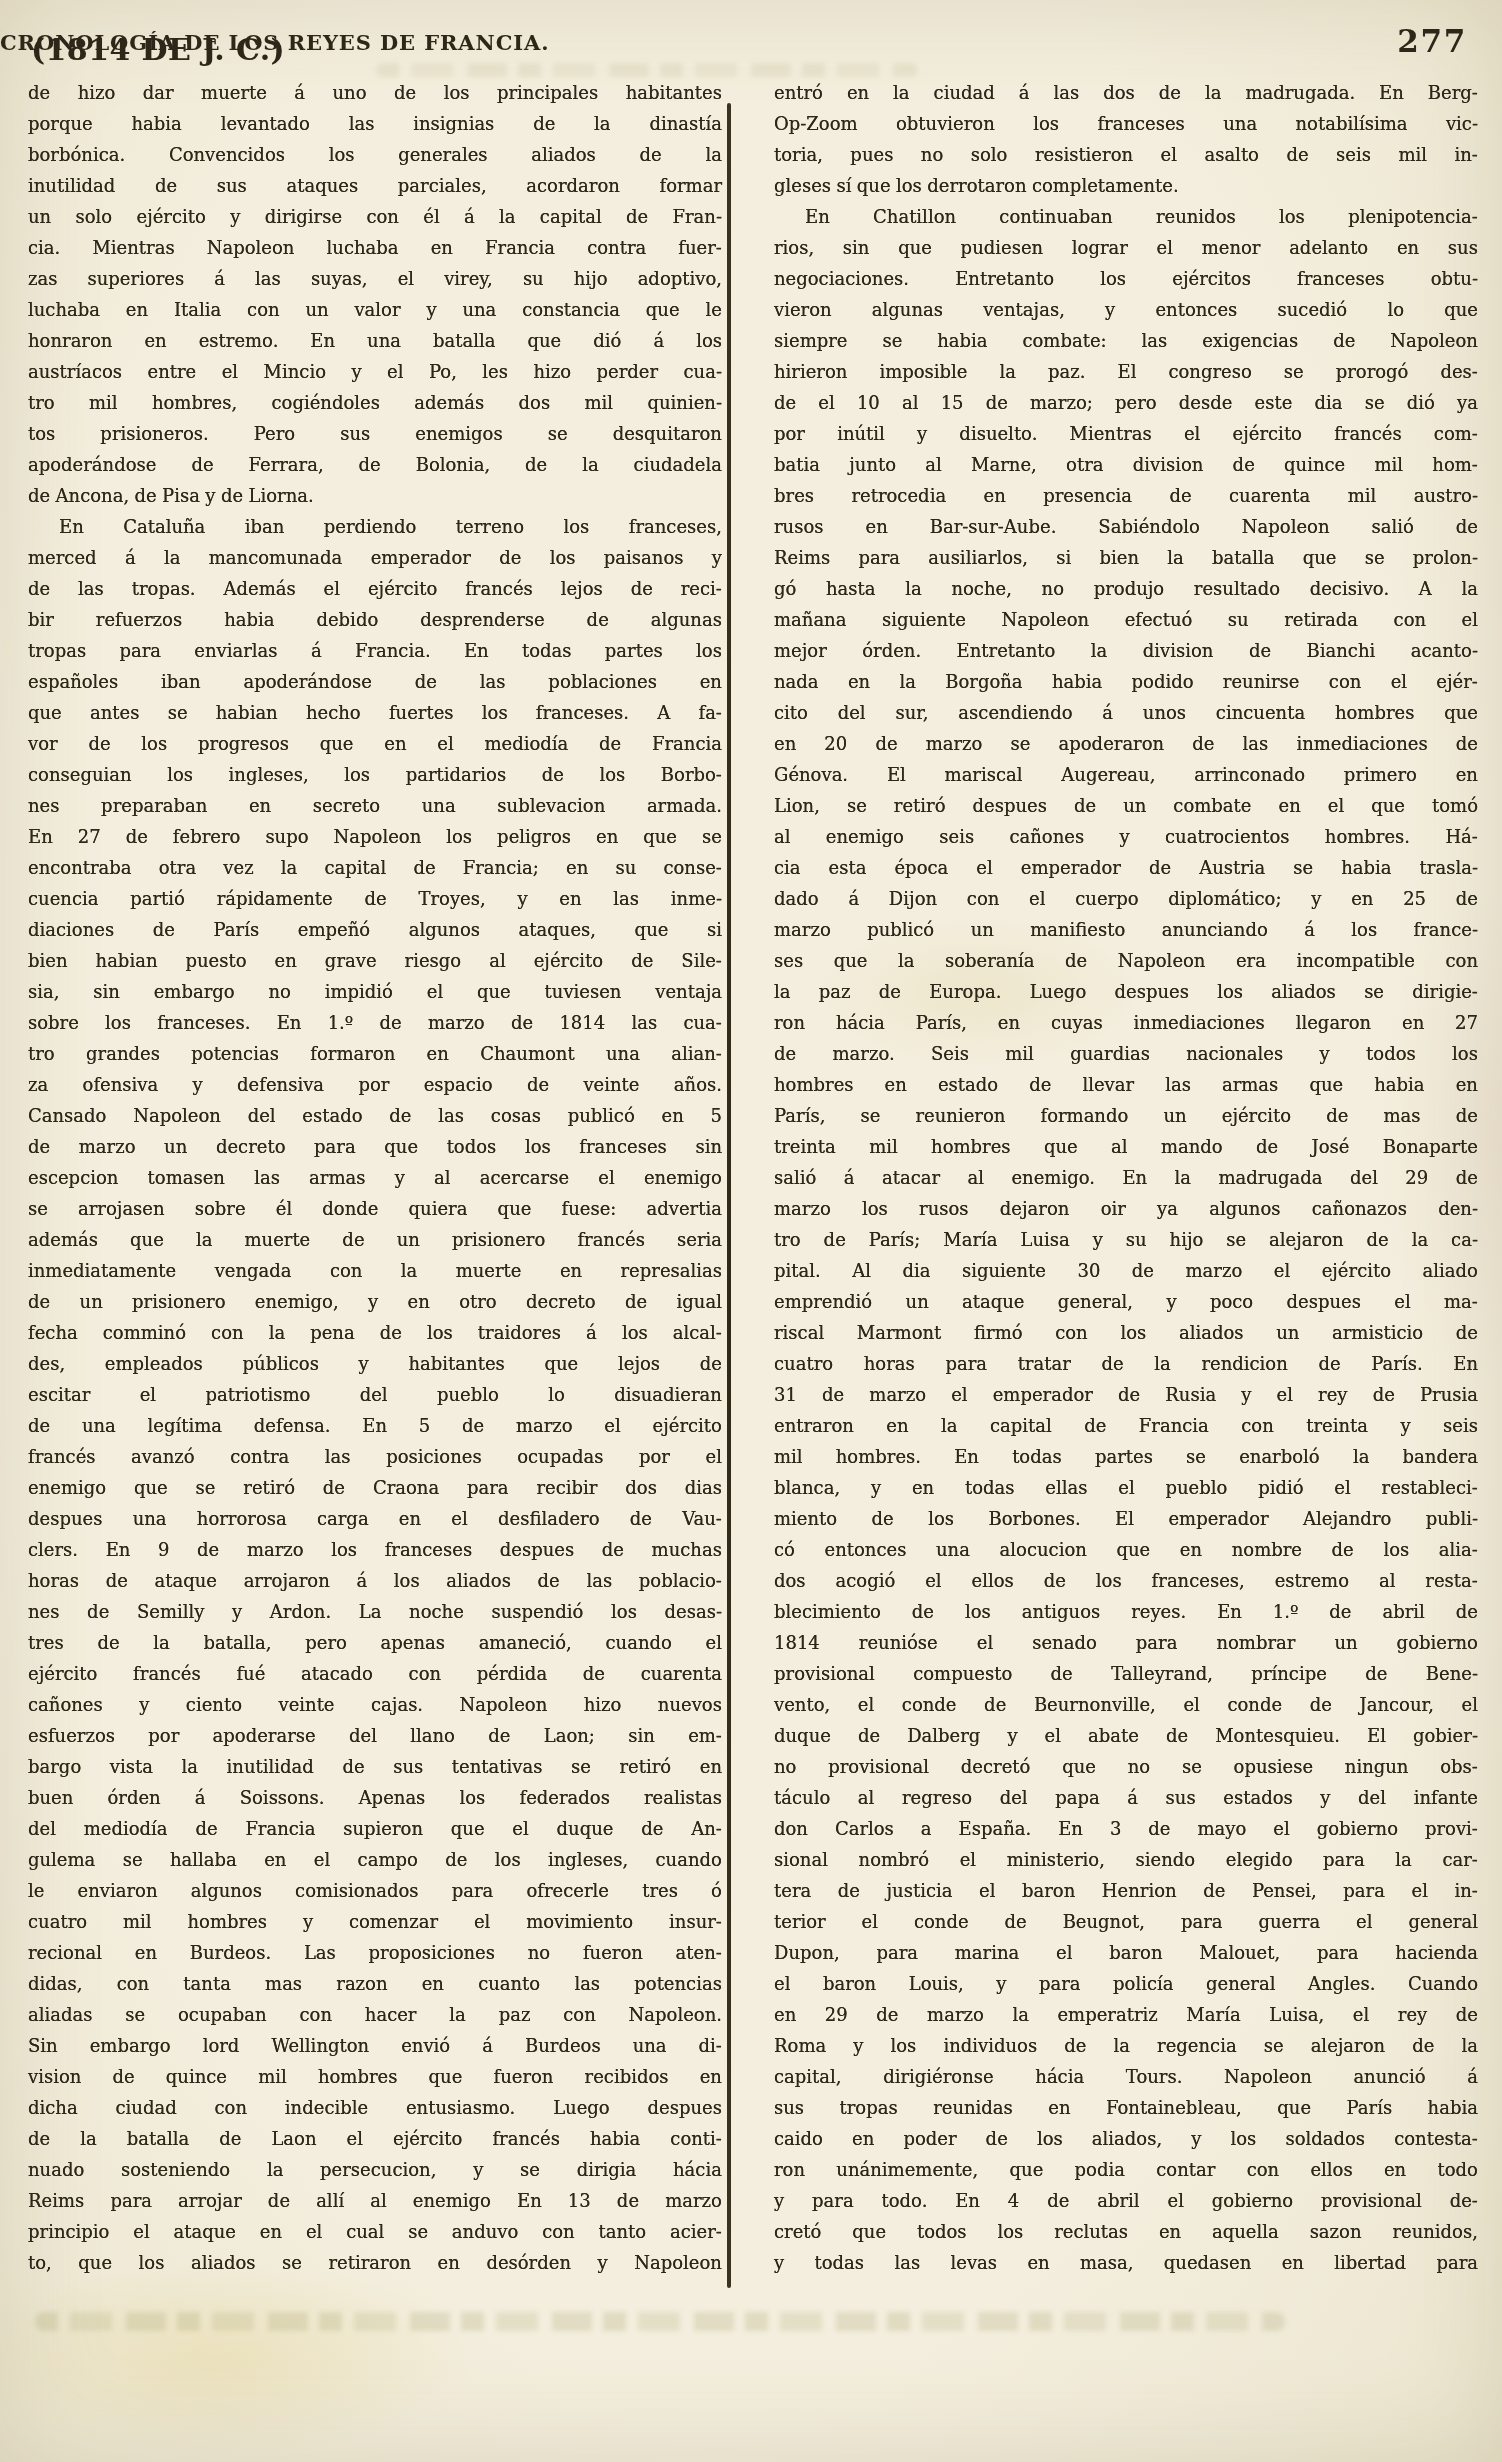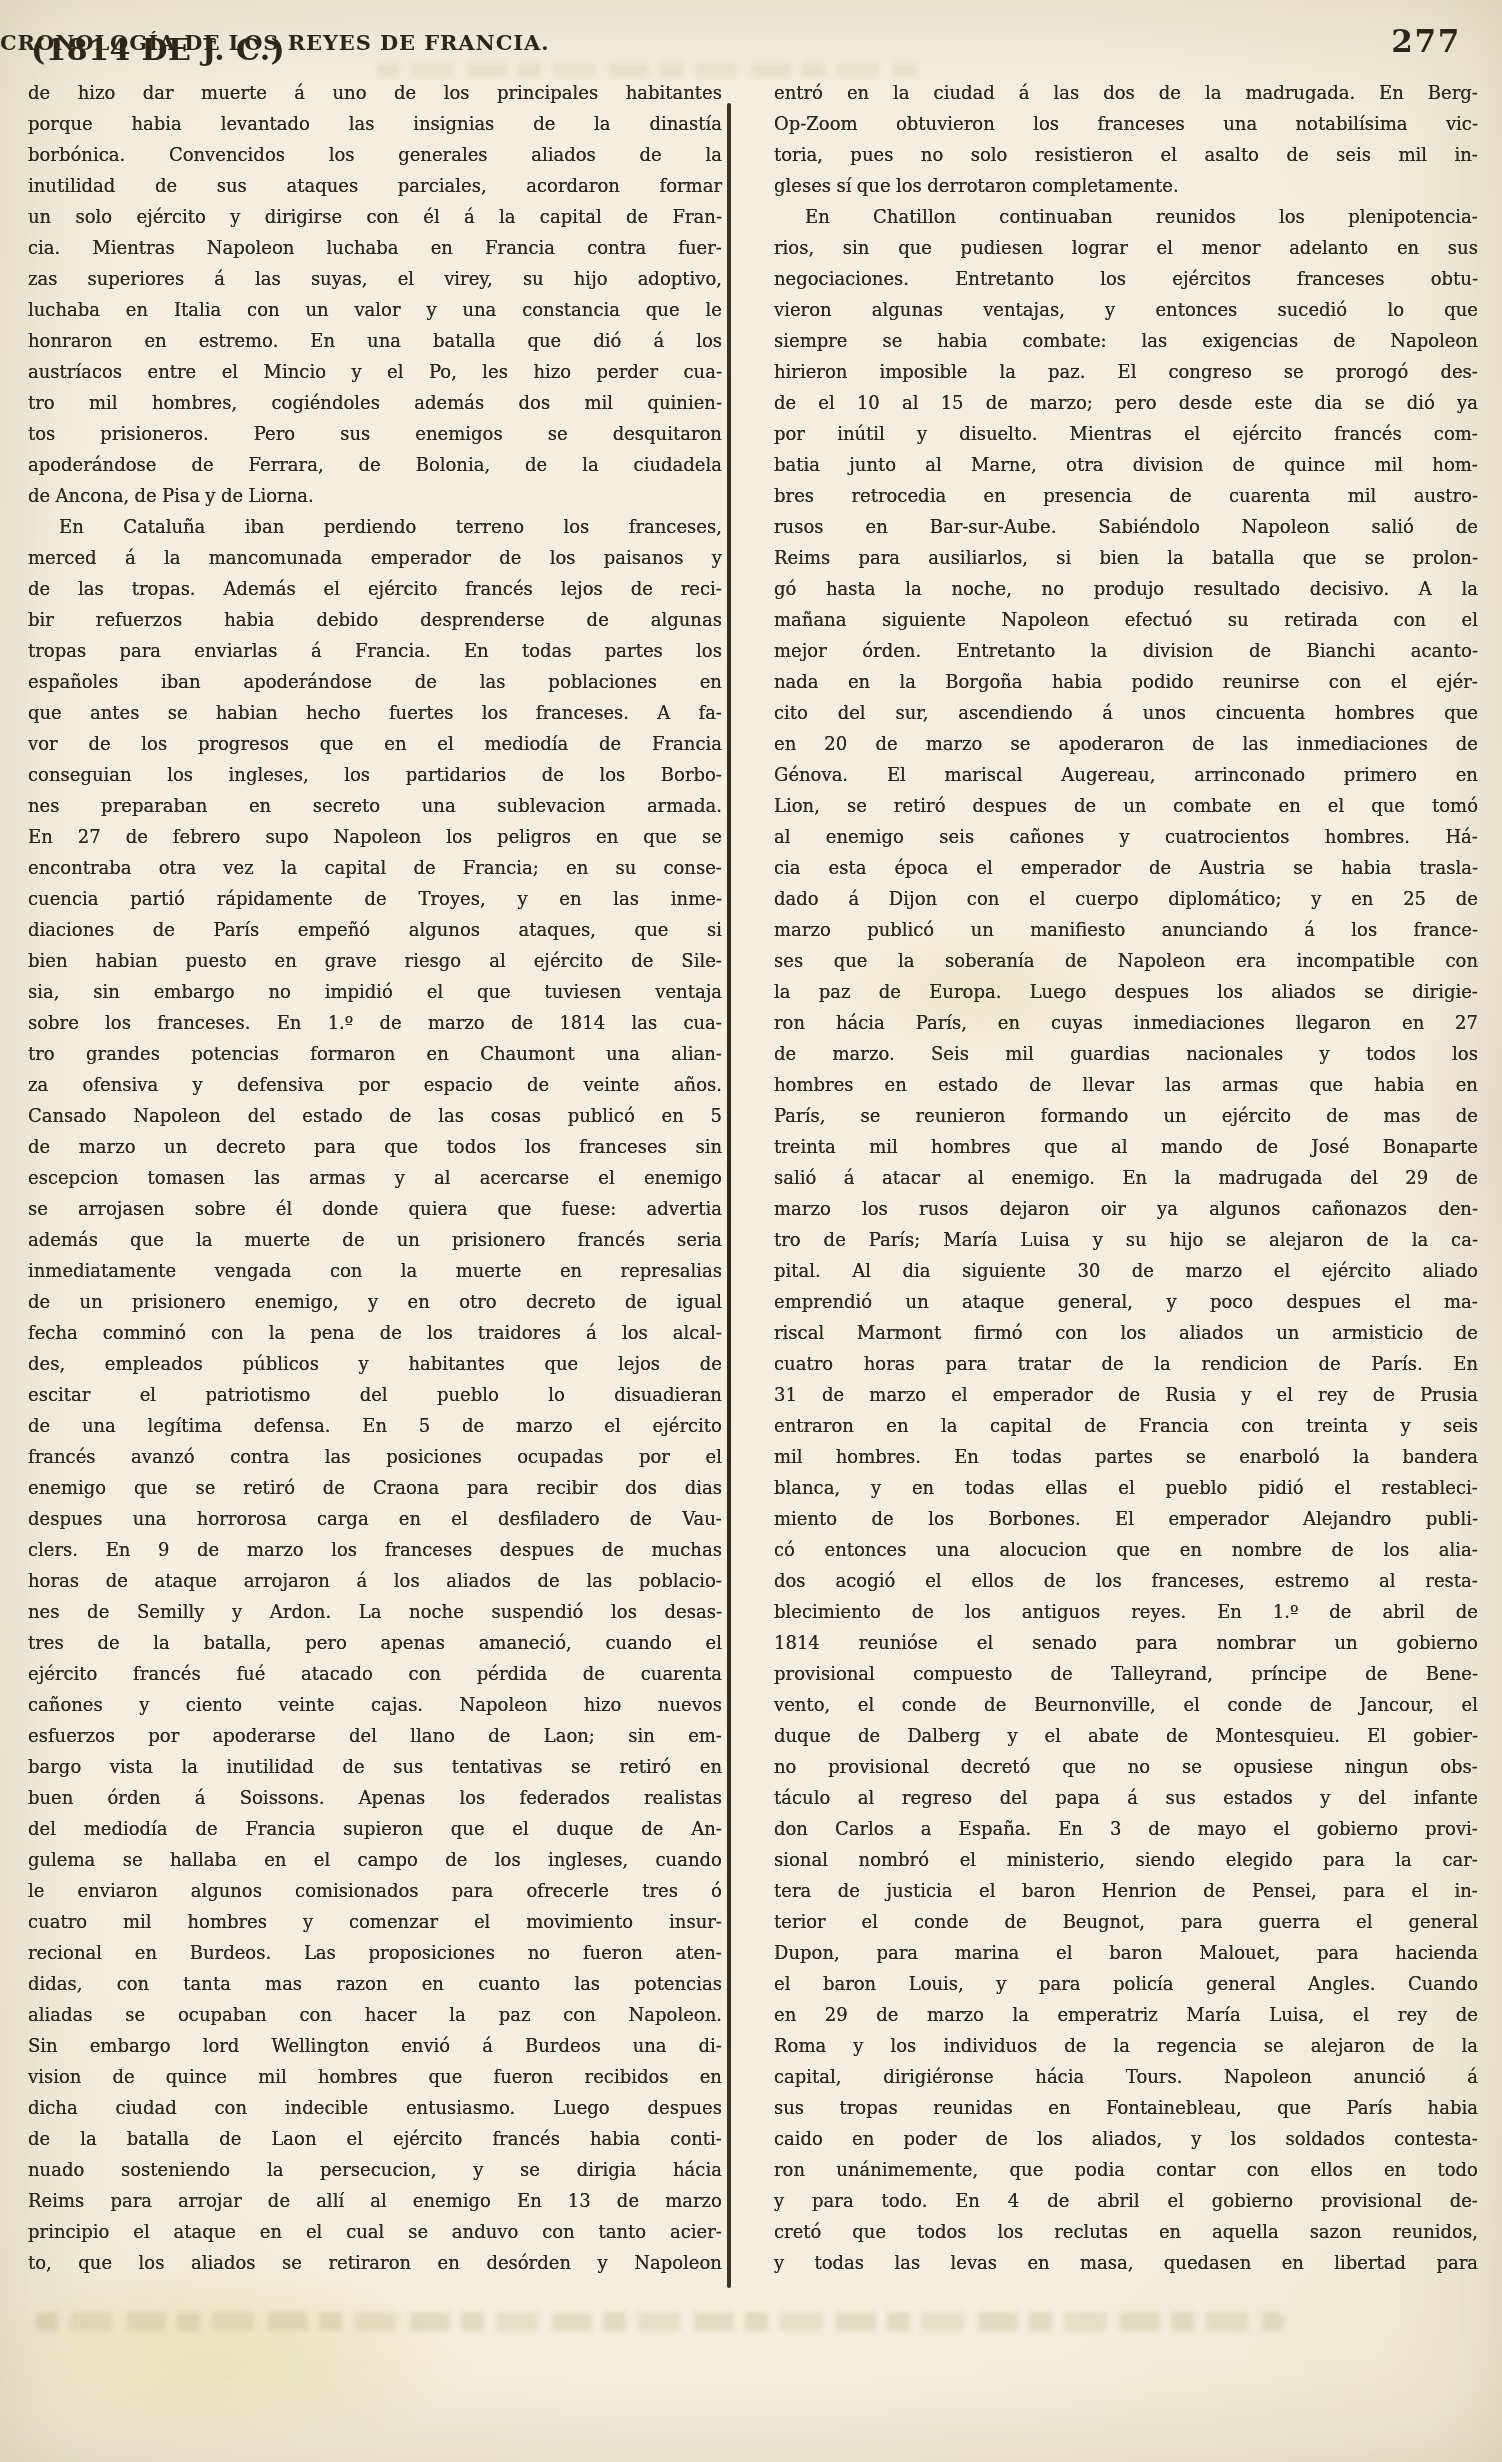--- a/index.html
+++ b/index.html
@@ -19,21 +19,21 @@
   .header{position:absolute;top:21px;left:0;width:100%;height:52px;}
   .era{
     position:absolute;left:31px;top:10.5px;
     font-size:30px;font-weight:bold;letter-spacing:0.4px;white-space:nowrap;
   }
   .title{
     position:absolute;left:0;right:96px;top:8.7px;text-align:left;
     font-size:21px;font-weight:bold;letter-spacing:0.9px;white-space:nowrap;
   }
   .pagenum{
-    position:absolute;right:42px;top:1.7px;
+    position:absolute;right:36px;top:1.7px;
     font-size:31px;font-weight:bold;letter-spacing:1.7px;
   }
   .col{
     position:absolute;top:82px;
     font-size:18px;
     text-shadow:0 0 0.4px rgba(45,39,25,.85);
   }
   .col-left{left:28px;width:694px;}
   .col-right{left:774px;width:704px;}
   .line{

